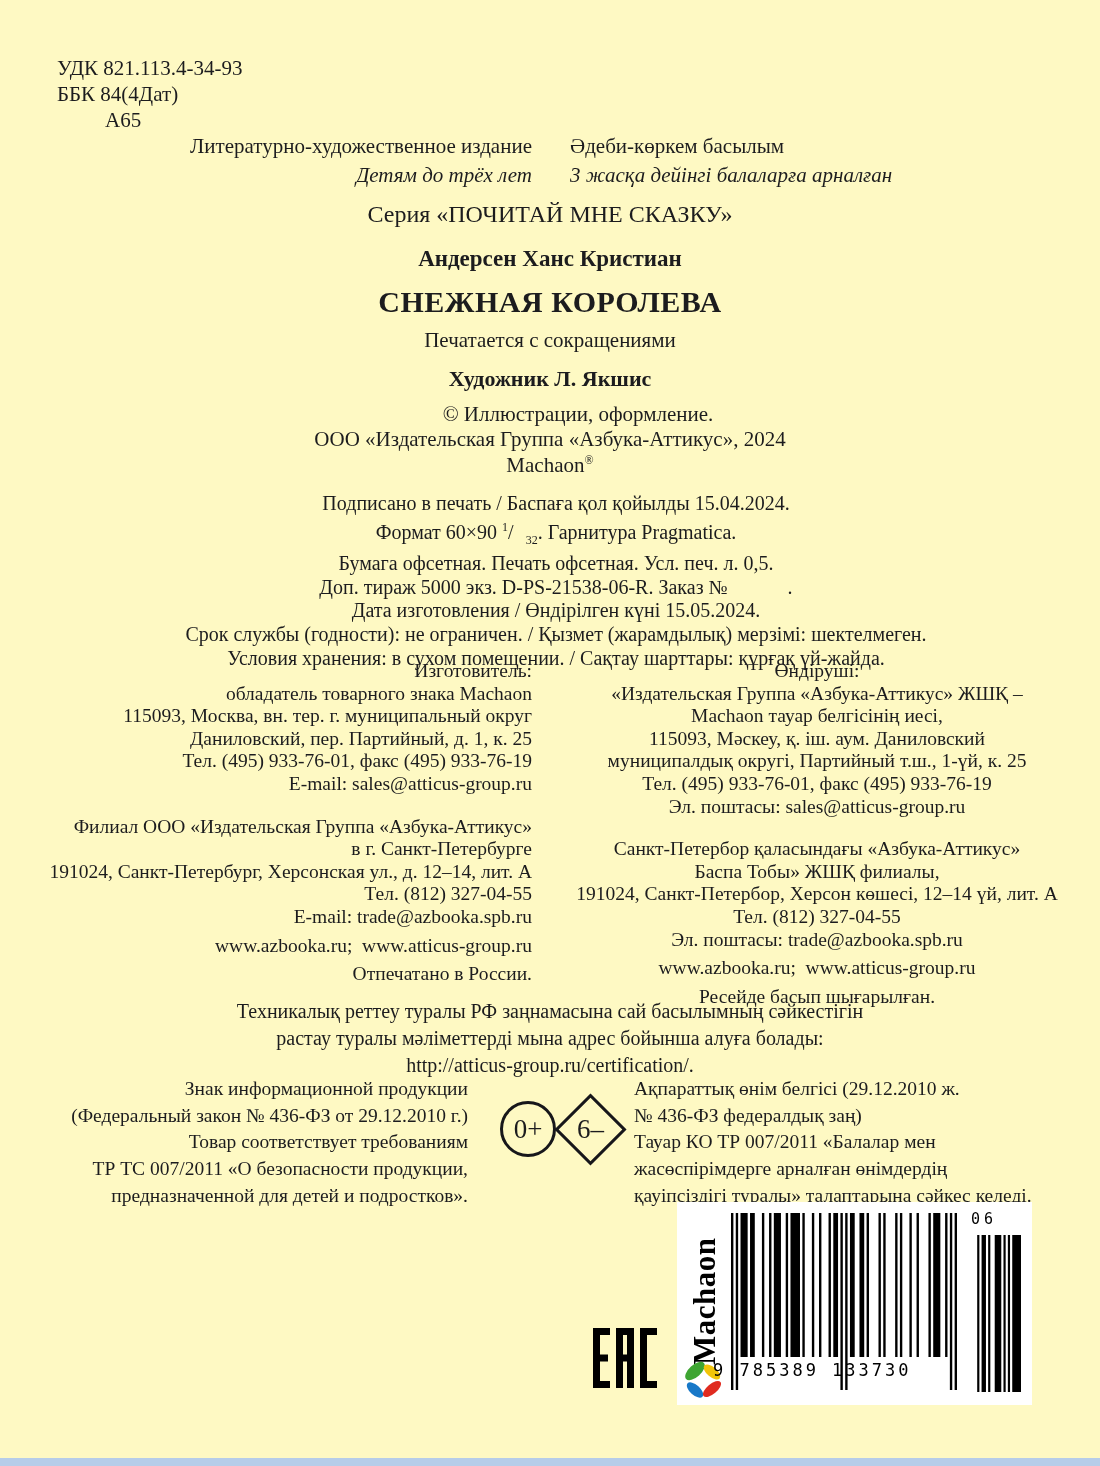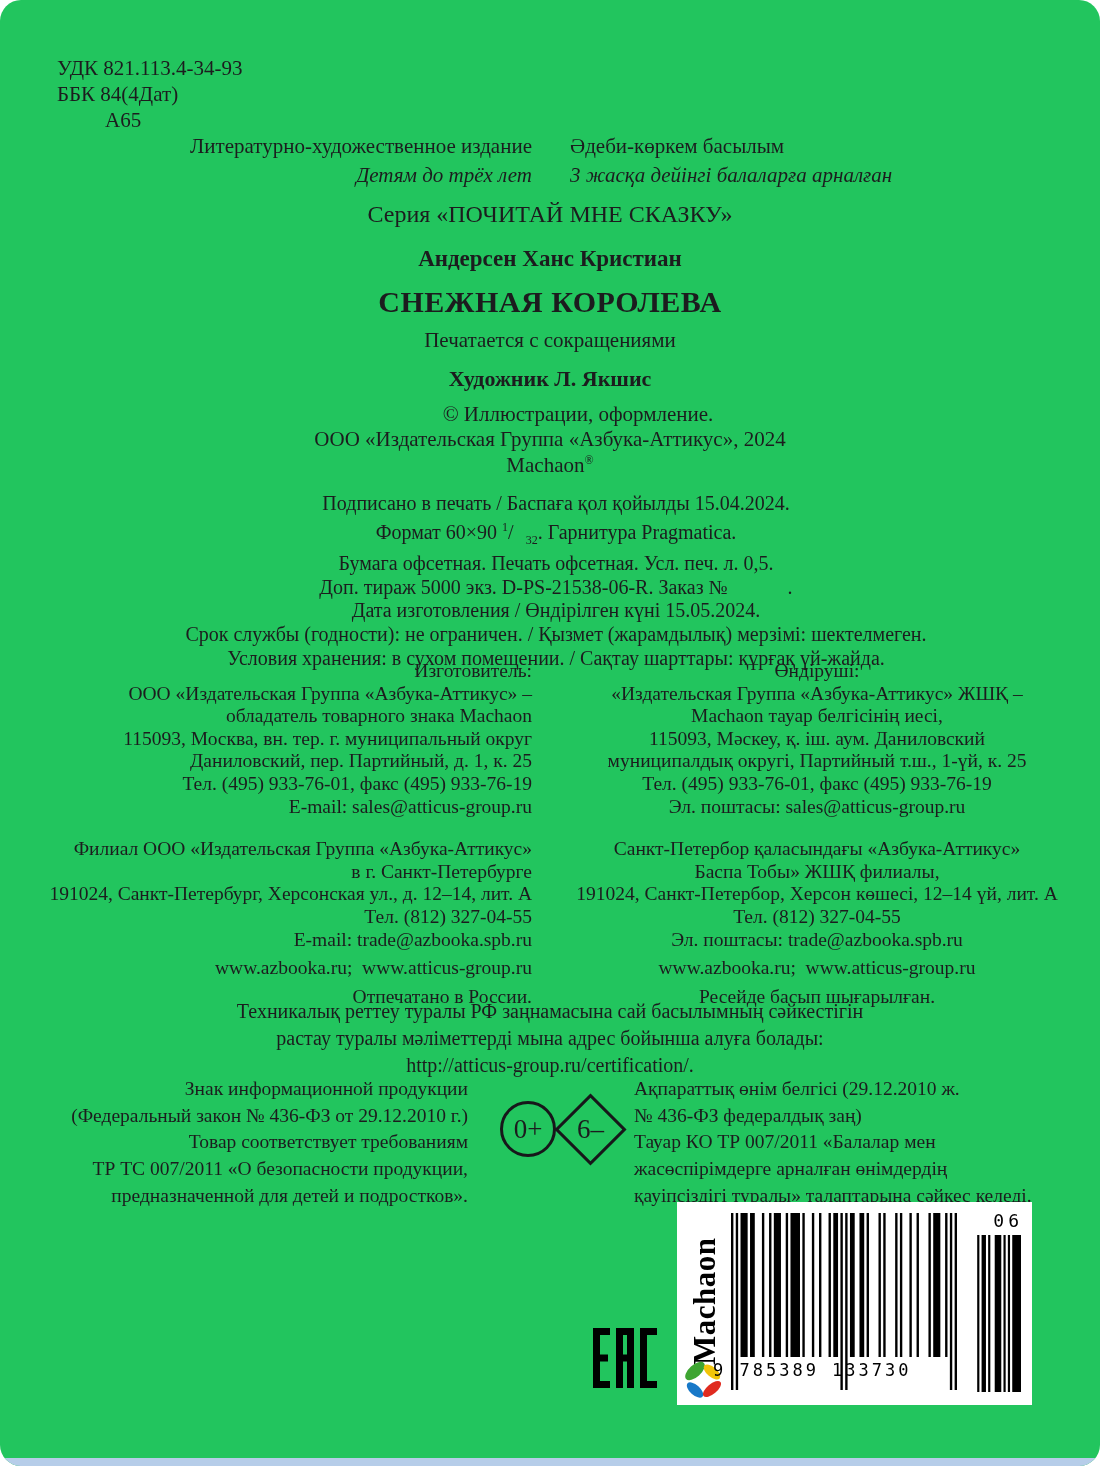--- a/index.html
+++ b/index.html
@@ -55,30 +55,30 @@
     font-size:31px; font-weight:bold; letter-spacing:0.5px; color:#000;
   }
   .butterfly{position:absolute; left:6px; top:158px;}
   .bc-main{position:absolute; left:54px; top:11px;}
   .bc-digits{
     position:absolute; left:36px; top:158px; width:250px;
     font-family:"DejaVu Sans Mono",monospace; font-size:17px; letter-spacing:3px; color:#000;
   }
   .bc-addon{position:absolute; left:298px; top:33px;}
   .bc-addon-num{
-    position:absolute; left:294px; top:8px; width:52px; text-align:right;
-    font-family:"DejaVu Sans Mono",monospace; font-size:18px; letter-spacing:4px; color:#000;
+    position:absolute; left:294px; top:8px; width:52px; text-align:left;
+    font-family:"DejaVu Sans Mono",monospace; font-size:15px; letter-spacing:4px; color:#000;
   }
   .bottom-edge{left:0; bottom:0; width:1100px; height:8px; background:#b6cde9;}
   svg rect{fill:#000;}
 </style>
 </head>
 <body>
 
-<div class="page" style="background: #22c55e; color: rgb(28, 28, 30); border-radius: 21px;">
+<div class="page" style="background: #fef9c3; color: rgb(28, 28, 30);">
 
   <div class="abs udk">
     <div class="line">УДК 821.113.4-34-93</div>
     <div class="line">ББК 84(4Дат)</div>
     <div class="line indent">А65</div>
   </div>
 
   <div class="abs edhead-left">
     <div>Литературно-художественное издание</div>
     <div class="it">Детям до трёх лет</div>
@@ -103,21 +103,20 @@
     <div>Бумага офсетная. Печать офсетная. Усл. печ. л. 0,5.</div>
     <div>Доп. тираж 5000 экз. D-PS-21538-06-R. Заказ №&nbsp;&nbsp;&nbsp;&nbsp;&nbsp;&nbsp;&nbsp;&nbsp;&nbsp;&nbsp;&nbsp;&nbsp;.</div>
     <div>Дата изготовления / Өндірілген күні 15.05.2024.</div>
     <div>Срок службы (годности): не ограничен. / Қызмет (жарамдылық) мерзімі: шектелмеген.</div>
     <div>Условия хранения: в сухом помещении. / Сақтау шарттары: құрғақ үй-жайда.</div>
   </div>
 
   <div class="abs addr-left">
     <div class="grp">
       <div>Изготовитель:</div>
-      <div>ООО «Издательская Группа «Азбука-Аттикус» –</div>
       <div>обладатель товарного знака Machaon</div>
       <div>115093, Москва, вн. тер. г. муниципальный округ</div>
       <div>Даниловский, пер. Партийный, д. 1, к. 25</div>
       <div>Тел. (495) 933-76-01, факс (495) 933-76-19</div>
       <div>E-mail: sales@atticus-group.ru</div>
     </div>
     <div class="grp2">
       <div>Филиал ООО «Издательская Группа «Азбука-Аттикус»</div>
       <div>в г. Санкт-Петербурге</div>
       <div>191024, Санкт-Петербург, Херсонская ул., д. 12–14, лит. А</div>

